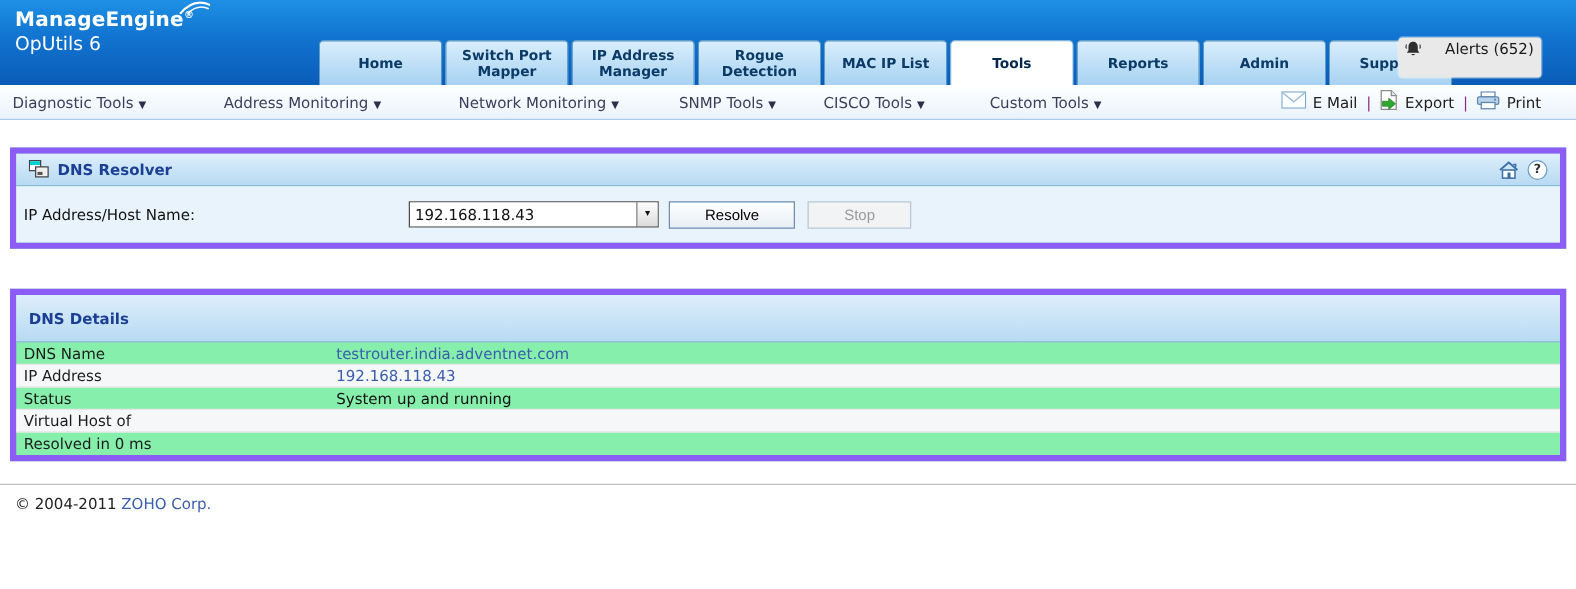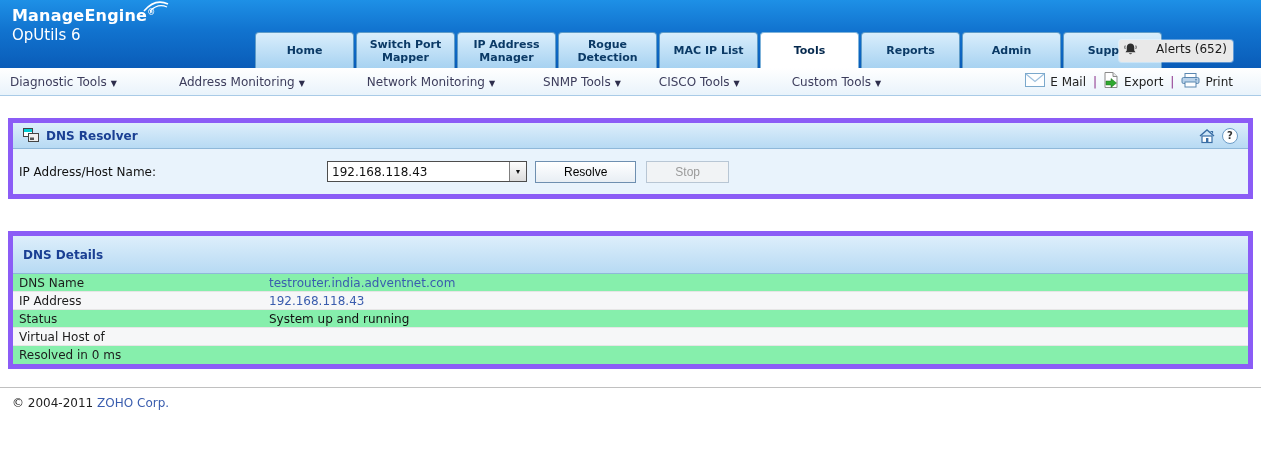--- a/index.html
+++ b/index.html
@@ -33,21 +33,21 @@
     padding:2px 4px;
     font-size:11px; line-height:13px; font-weight:bold; color:#0b3a66;
     background:linear-gradient(180deg,#d9eefc,#a7d2f1);
     border:1px solid #5f9cc8; border-bottom:none;
     border-radius:4px 4px 0 0; cursor:pointer;
   }
   .tab.active { background:#fff; color:#04284d; border-color:#7fb3da; }
 
   .alerts {
     position:absolute; right:28px; bottom:6px;
-    background:#e9e9e9; border-radius:3px; padding:2px 6px 6px 4px;
+    background:#e9e9e9; border-radius:3px; padding:2px 6px 16px 4px;
     display:flex; align-items:center; gap:18px;
     color:#1a1a1a; font-size:12px; cursor:pointer;
     box-shadow:0 0 0 1px rgba(255,255,255,.35);
     margin-top:15px;
   }
 
   
   .menubar {
     height:28px; display:flex; align-items:center;
     background:linear-gradient(180deg,#ffffff,#e9f3fb);

